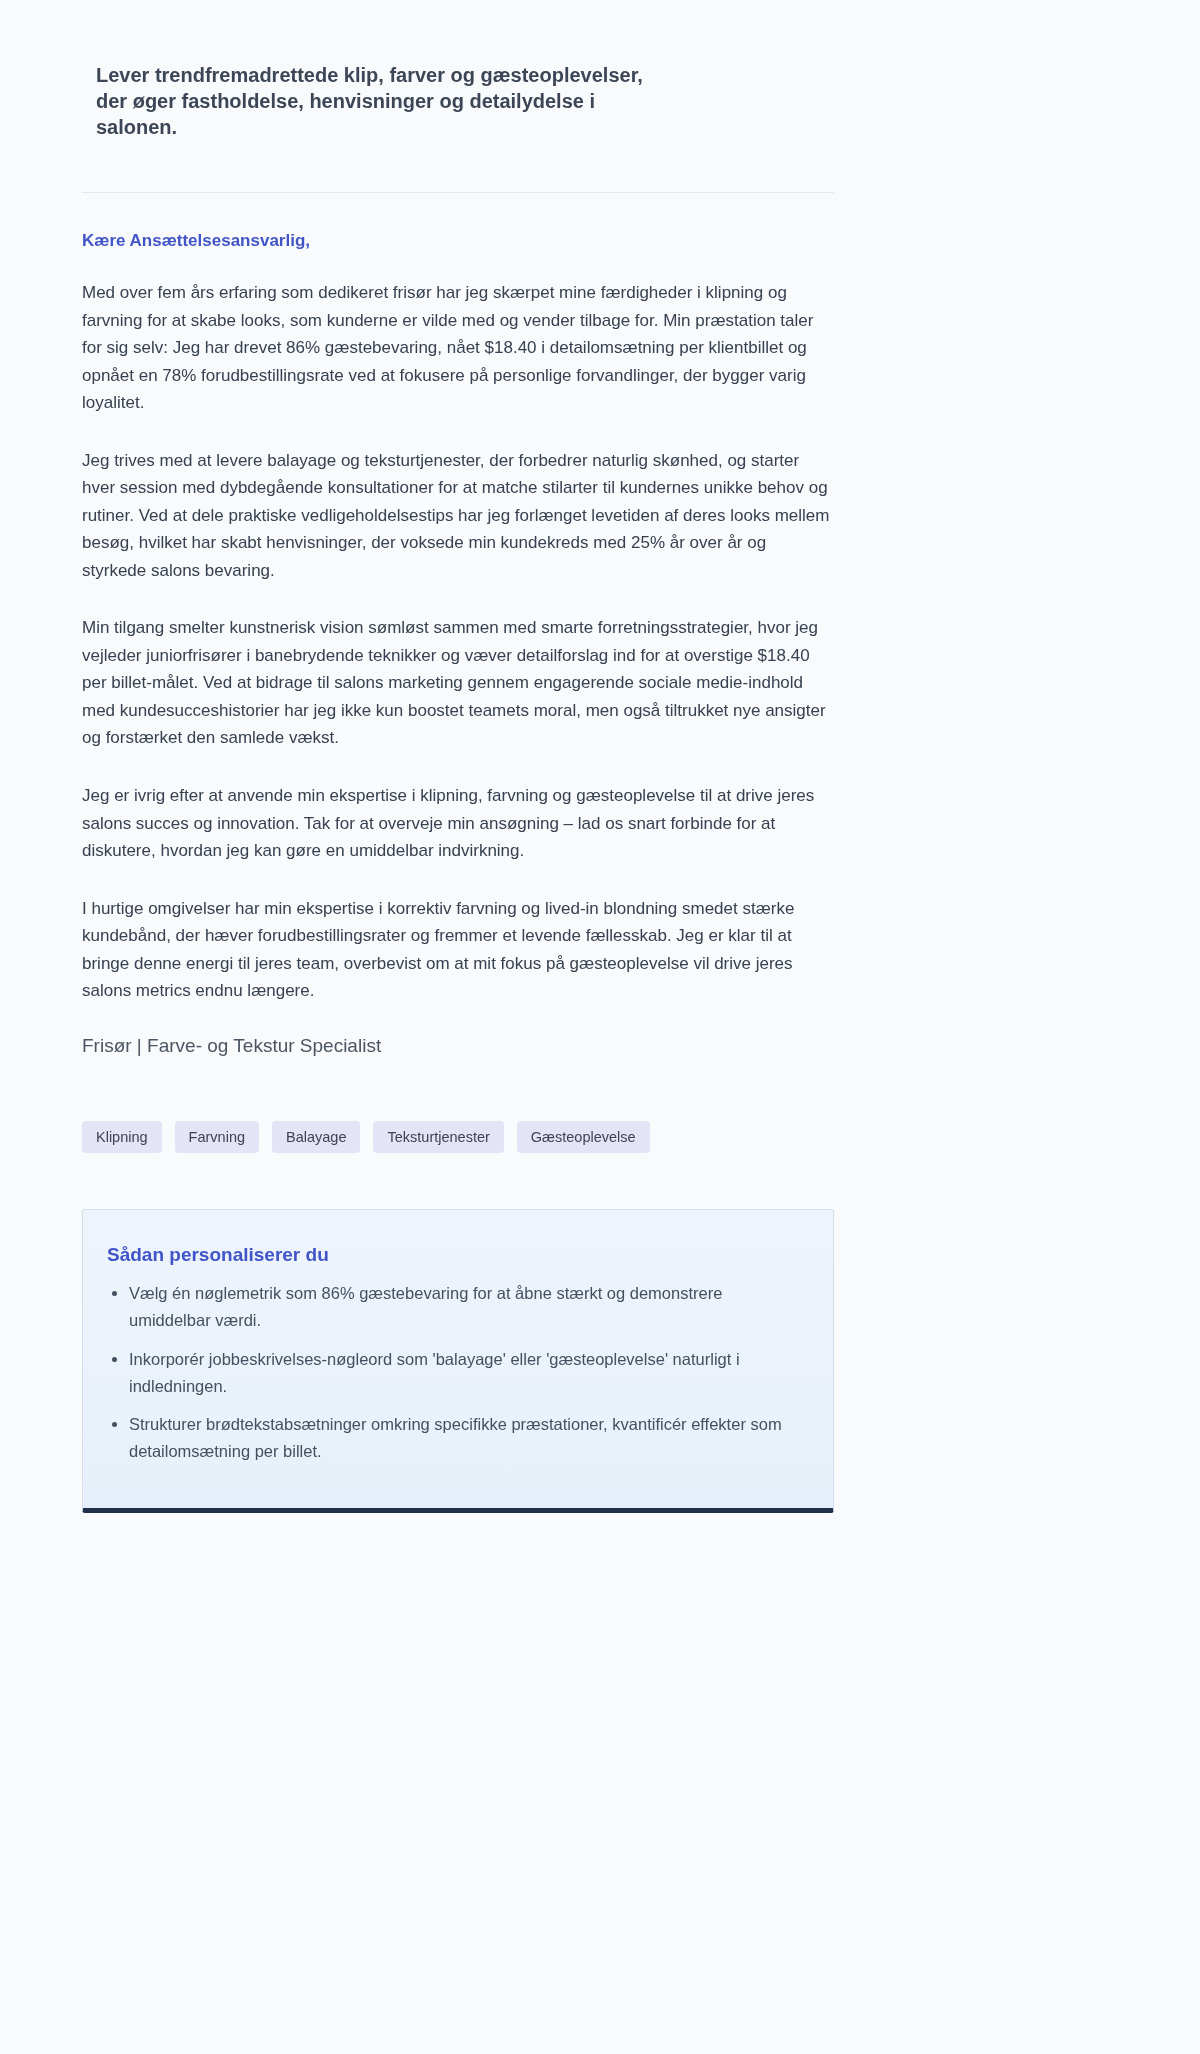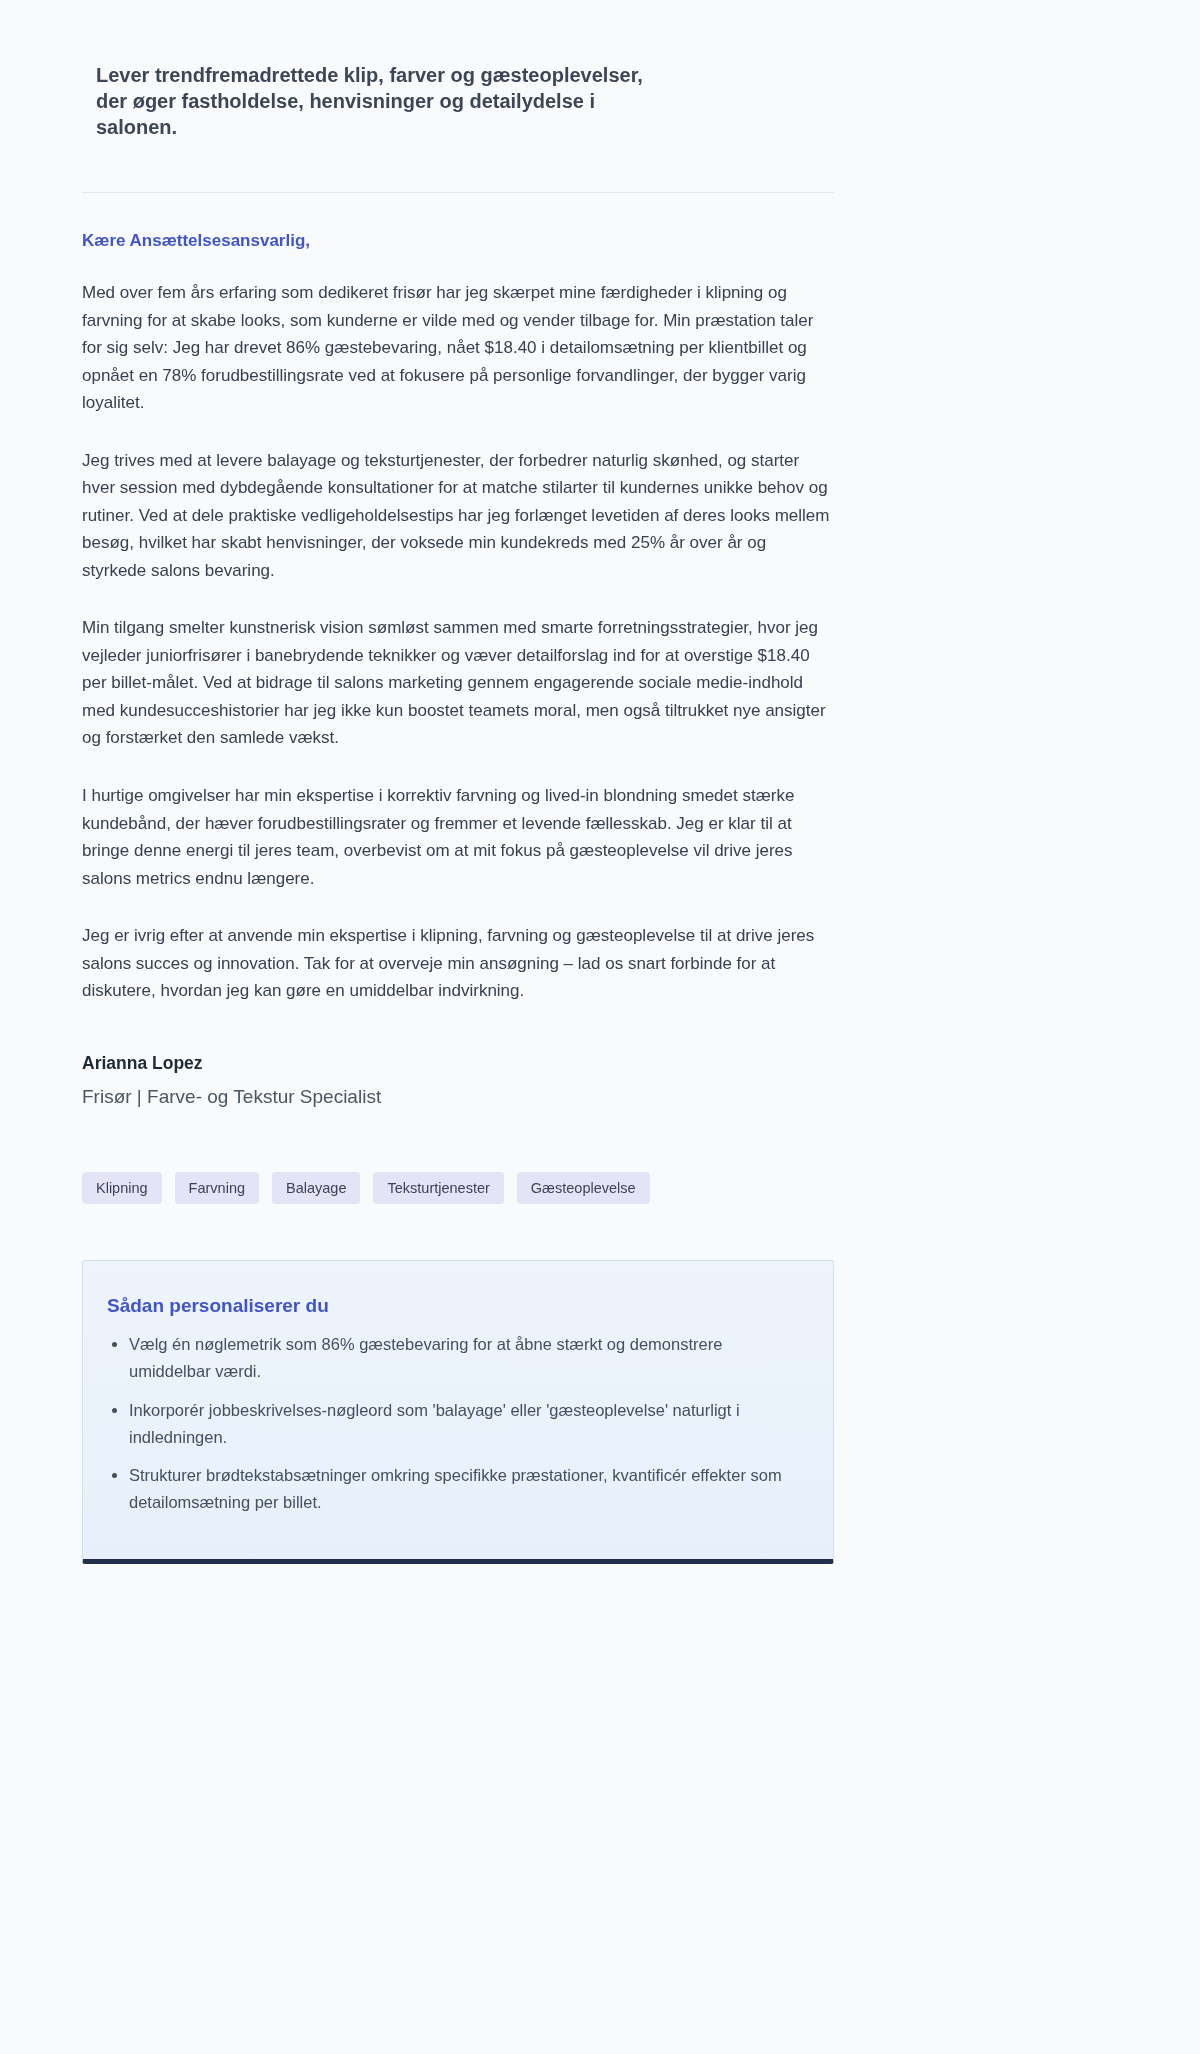--- a/index.html
+++ b/index.html
@@ -166,26 +166,25 @@
       <p class="salutation">Kære Ansættelsesansvarlig,</p>
 
       <div class="paragraphs">
 
           <p class="para">Med over fem års erfaring som dedikeret frisør har jeg skærpet mine færdigheder i klipning og farvning for at skabe looks, som kunderne er vilde med og vender tilbage for. Min præstation taler for sig selv: Jeg har drevet 86% gæstebevaring, nået $18.40 i detailomsætning per klientbillet og opnået en 78% forudbestillingsrate ved at fokusere på personlige forvandlinger, der bygger varig loyalitet.</p>
 
           <p class="para">Jeg trives med at levere balayage og teksturtjenester, der forbedrer naturlig skønhed, og starter hver session med dybdegående konsultationer for at matche stilarter til kundernes unikke behov og rutiner. Ved at dele praktiske vedligeholdelsestips har jeg forlænget levetiden af deres looks mellem besøg, hvilket har skabt henvisninger, der voksede min kundekreds med 25% år over år og styrkede salons bevaring.</p>
 
           <p class="para">Min tilgang smelter kunstnerisk vision sømløst sammen med smarte forretningsstrategier, hvor jeg vejleder juniorfrisører i banebrydende teknikker og væver detailforslag ind for at overstige $18.40 per billet-målet. Ved at bidrage til salons marketing gennem engagerende sociale medie-indhold med kundesucceshistorier har jeg ikke kun boostet teamets moral, men også tiltrukket nye ansigter og forstærket den samlede vækst.</p>
 
+          <p class="para">Jeg er ivrig efter at anvende min ekspertise i klipning, farvning og gæsteoplevelse til at drive jeres salons succes og innovation. Tak for at overveje min ansøgning – lad os snart forbinde for at diskutere, hvordan jeg kan gøre en umiddelbar indvirkning.</p>
+
           <p class="para">I hurtige omgivelser har min ekspertise i korrektiv farvning og lived-in blondning smedet stærke kundebånd, der hæver forudbestillingsrater og fremmer et levende fællesskab. Jeg er klar til at bringe denne energi til jeres team, overbevist om at mit fokus på gæsteoplevelse vil drive jeres salons metrics endnu længere.</p>
-
-          <p class="para">Jeg er ivrig efter at anvende min ekspertise i klipning, farvning og gæsteoplevelse til at drive jeres salons succes og innovation. Tak for at overveje min ansøgning – lad os snart forbinde for at diskutere, hvordan jeg kan gøre en umiddelbar indvirkning.</p>
         </div>
 
-      <p class="sig-name">Arianna Lopez</p>
       <p class="sig-role">Frisør | Farve- og Tekstur Specialist</p>
 
       <div class="tags">
 
           <span class="tag">Klipning</span>
 
           <span class="tag">Farvning</span>
 
           <span class="tag">Balayage</span>
 

